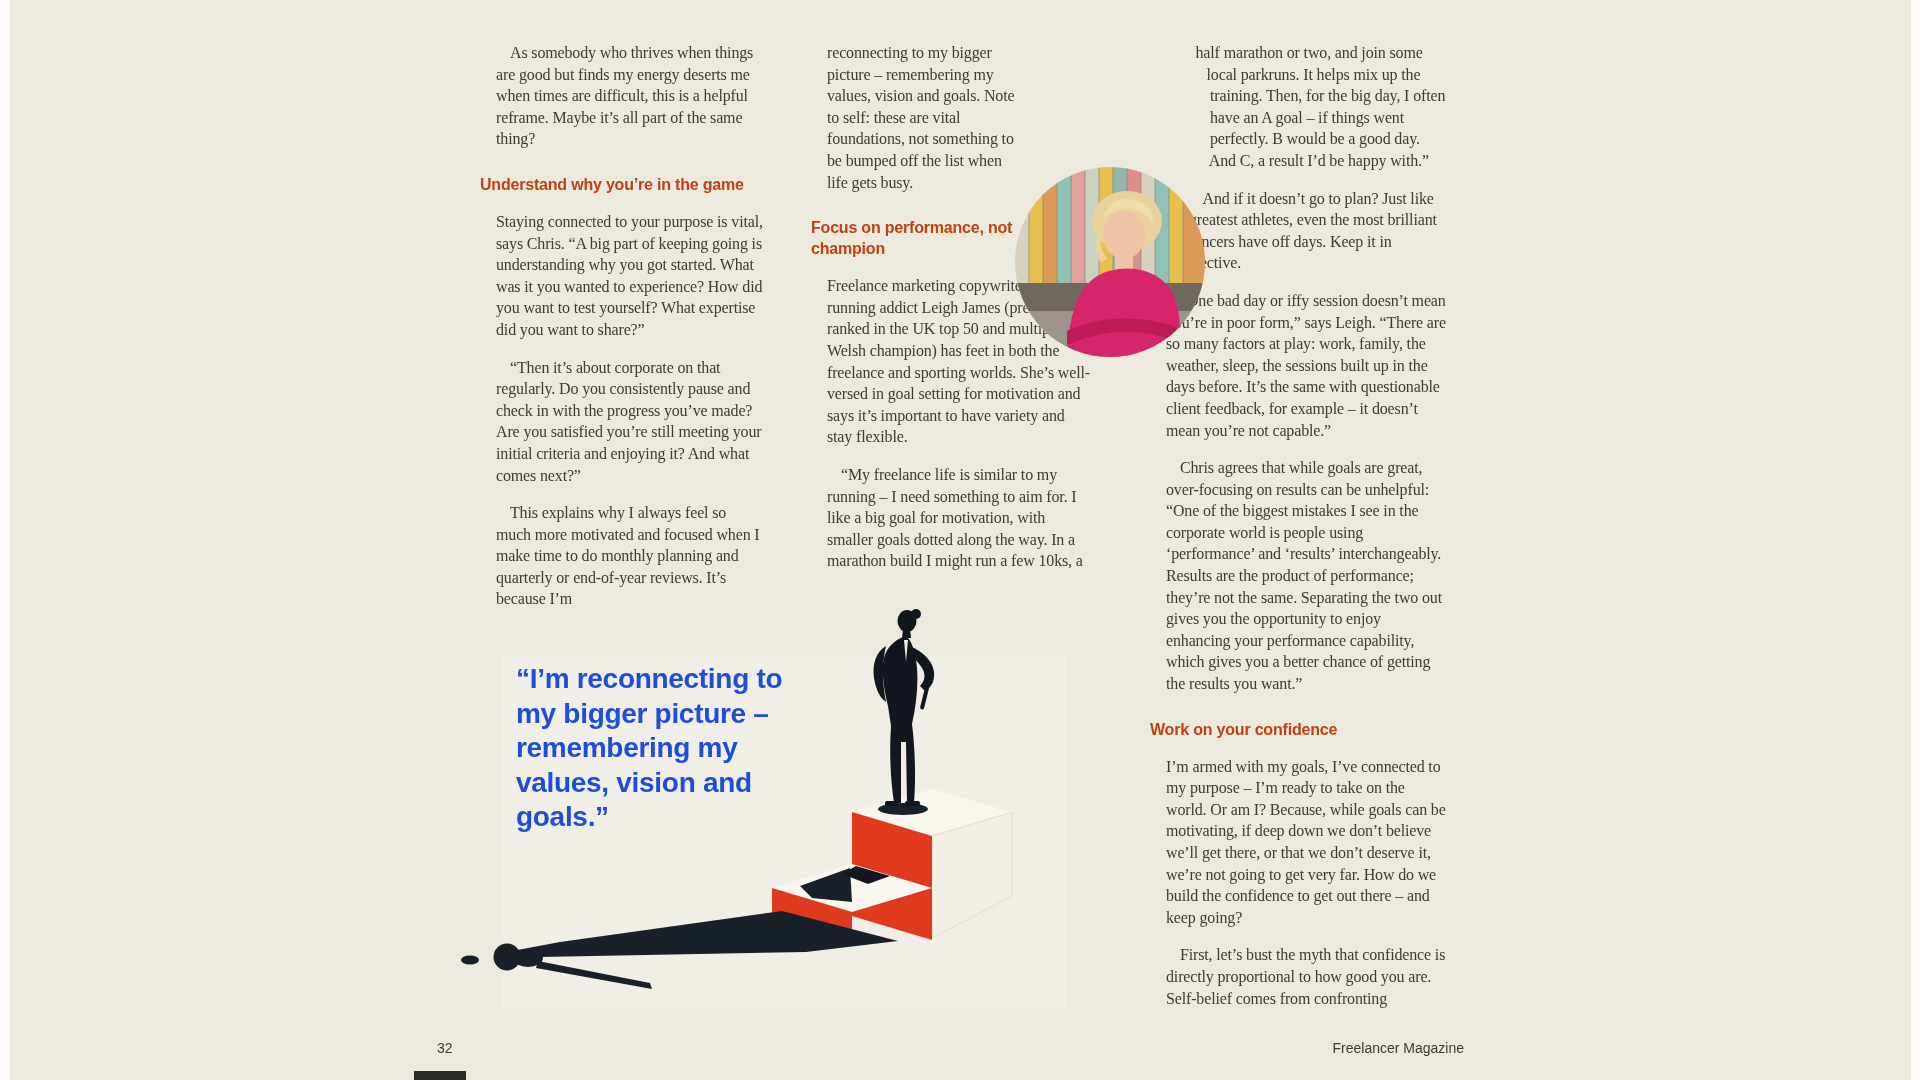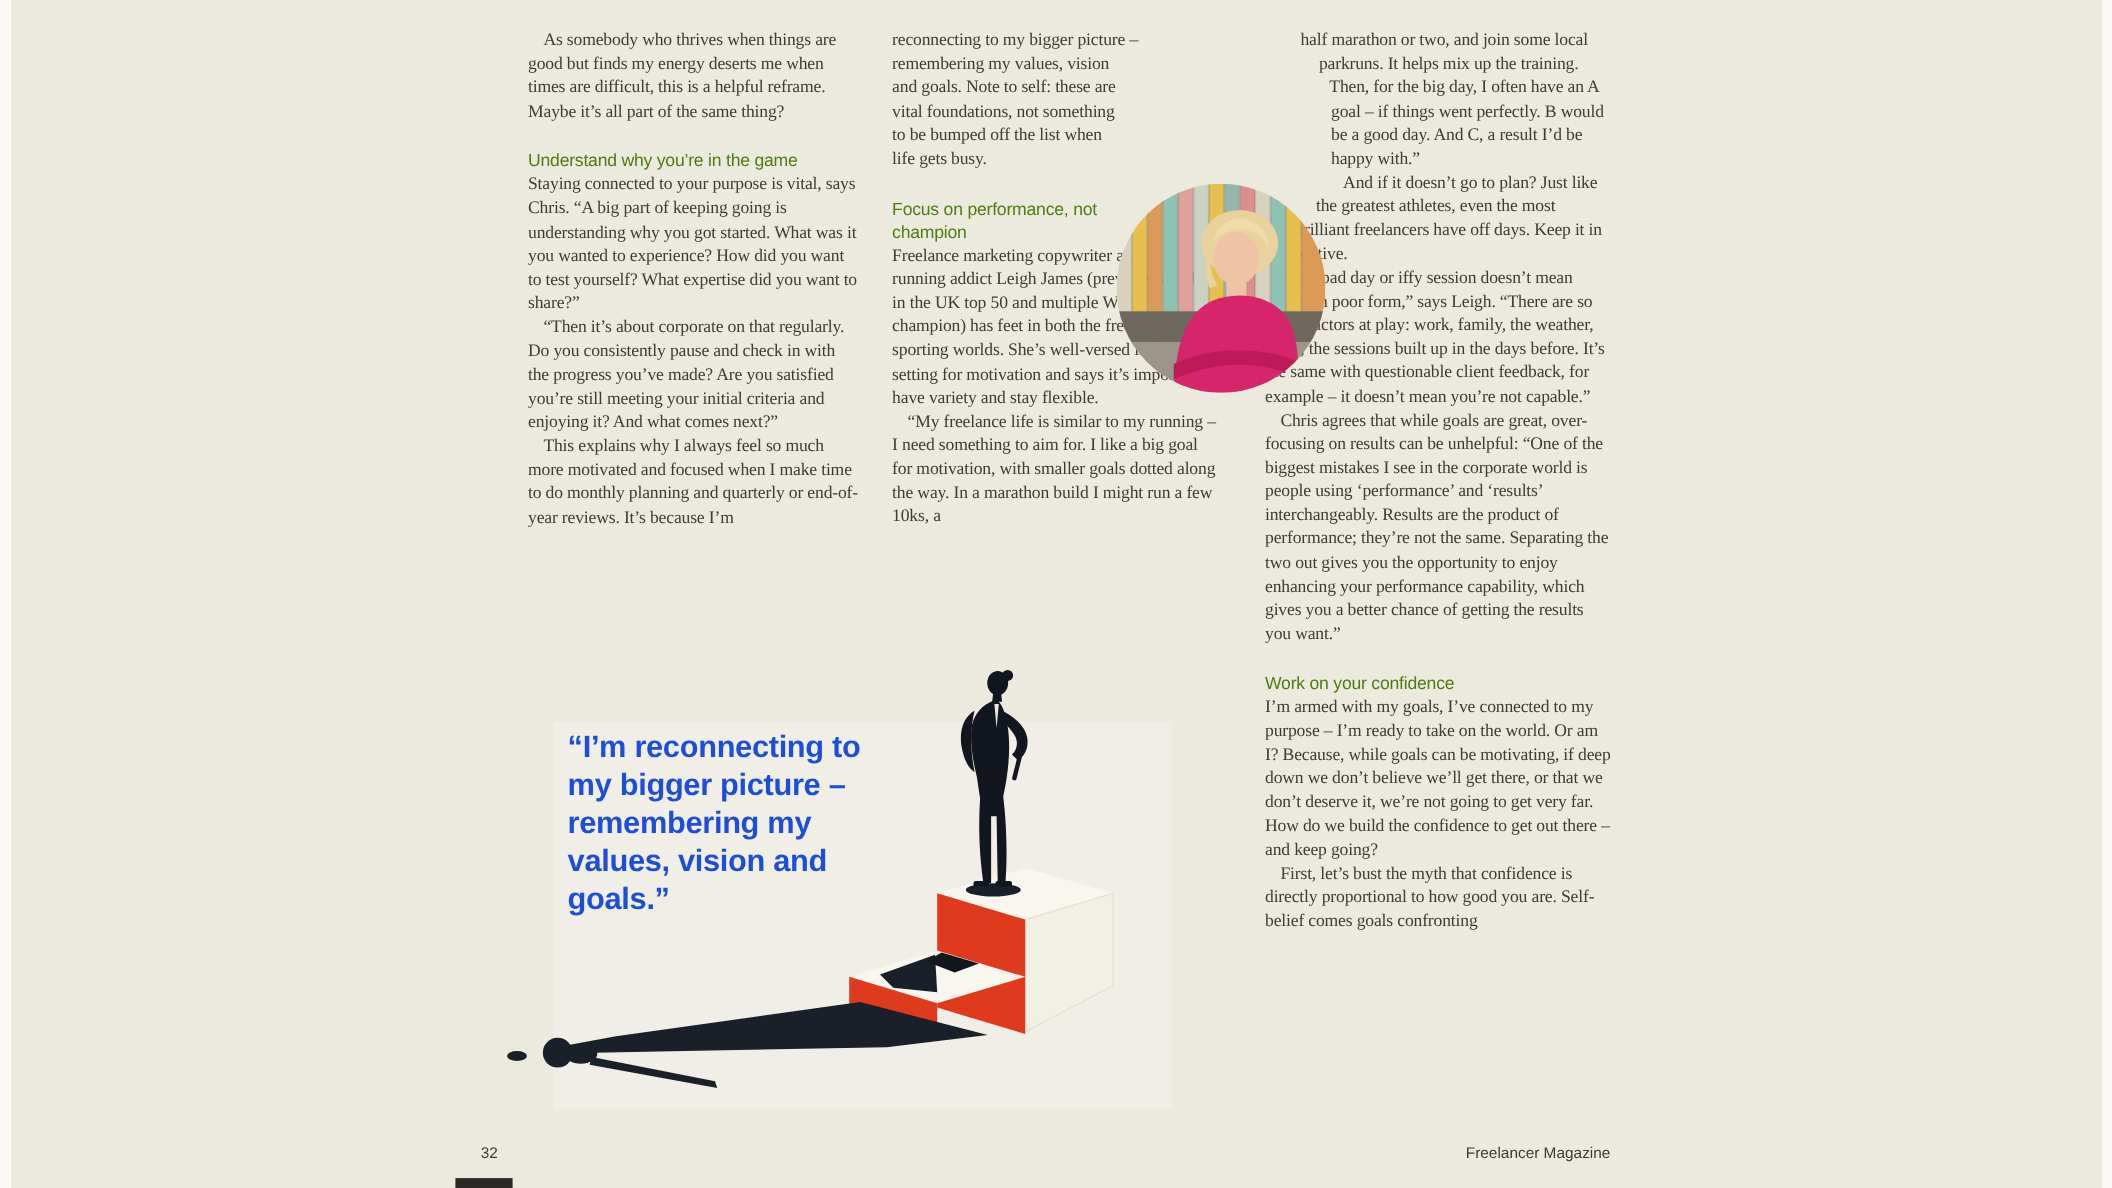--- a/index.html
+++ b/index.html
@@ -10,24 +10,24 @@
   }
   .edge{position:absolute;top:0;bottom:0;background:#FAF9F5}
   .edge-left{left:0;width:10px}
   .edge-right{right:0;width:9px}
 
   
   .graphic-panel{position:absolute;left:503px;top:656px;width:562px;height:352px;background:#F0EEE6}
 
   .col{position:absolute;top:26px;font-size:16px;line-height:21.6px;
        color:#3F3B33;letter-spacing:-0.15px;text-align:left}
-  .col p{margin:0;text-indent:14px}
+  .col p{margin:16px;text-indent:14px}
   .col p.flush{text-indent:0}
-  .col h3{font-family:"Liberation Sans",sans-serif;font-weight:400;font-size:16px;
-          line-height:21px;color:#4d7c0f;letter-spacing:-0.2px;margin:24px 0 0 0}
+  .col h3{font-family:"Liberation Sans",sans-serif;font-weight:700;font-size:16px;
+          line-height:21px;color:#c2410c;letter-spacing:-0.2px;margin:24px 0 0 0}
   #col1{left:480px;width:300px}
   #col2{left:811px;width:298px}
   #col3{left:1150px;width:315px}
 
   
   .float-photo-right{float:right;width:92px;height:192px;margin-top:142px;
       shape-outside:circle(96px at 91px 95px);shape-margin:7px}
   .float-photo-left{float:left;width:60px;height:192px;margin-top:142px;
       shape-outside:circle(96px at -40px 95px);shape-margin:7px}
 
@@ -72,21 +72,21 @@
 </div>
 
 <div class="col" id="col3">
   <div class="float-photo-left"></div>
   <p class="flush">half marathon or two, and join some local parkruns. It helps mix up the training. Then, for the big day, I often have an A goal – if things went perfectly. B would be a good day. And C, a result I’d be happy with.”</p>
   <p>And if it doesn’t go to plan? Just like the greatest athletes, even the most brilliant freelancers have off days. Keep it in perspective.</p>
   <p>“One bad day or iffy session doesn’t mean you’re in poor form,” says Leigh. “There are so many factors at play: work, family, the weather, sleep, the sessions built up in the days before. It’s the same with questionable client feedback, for example – it doesn’t mean you’re not capable.”</p>
   <p>Chris agrees that while goals are great, over-focusing on results can be unhelpful: “One of the biggest mistakes I see in the corporate world is people using ‘performance’ and ‘results’ interchangeably. Results are the product of performance; they’re not the same. Separating the two out gives you the opportunity to enjoy enhancing your performance capability, which gives you a better chance of getting the results you want.”</p>
   <h3>Work on your confidence</h3>
   <p class="flush">I’m armed with my goals, I’ve connected to my purpose – I’m ready to take on the world. Or am I? Because, while goals can be motivating, if deep down we don’t believe we’ll get there, or that we don’t deserve it, we’re not going to get very far. How do we build the confidence to get out there – and keep going?</p>
-  <p>First, let’s bust the myth that confidence is directly proportional to how good you are. Self-belief comes goals confronting</p>
+  <p>First, let’s bust the myth that confidence is directly proportional to how good you are. Self-belief comes from confronting</p>
 </div>
 
 <div class="photo-circle" role="img" aria-label="Leigh James, smiling, pink top, in front of colourful beach-hut panels">
   <svg width="190" height="190" viewBox="0 0 190 190">
     <g>
       <rect x="0" y="0" width="14" height="190" fill="#D8D1BF"></rect>
       <rect x="14" y="0" width="14" height="190" fill="#E6BF4F"></rect>
       <rect x="28" y="0" width="14" height="190" fill="#DB9A55"></rect>
       <rect x="42" y="0" width="14" height="190" fill="#8FC2B5"></rect>
       <rect x="56" y="0" width="14" height="190" fill="#E0A09B"></rect>

